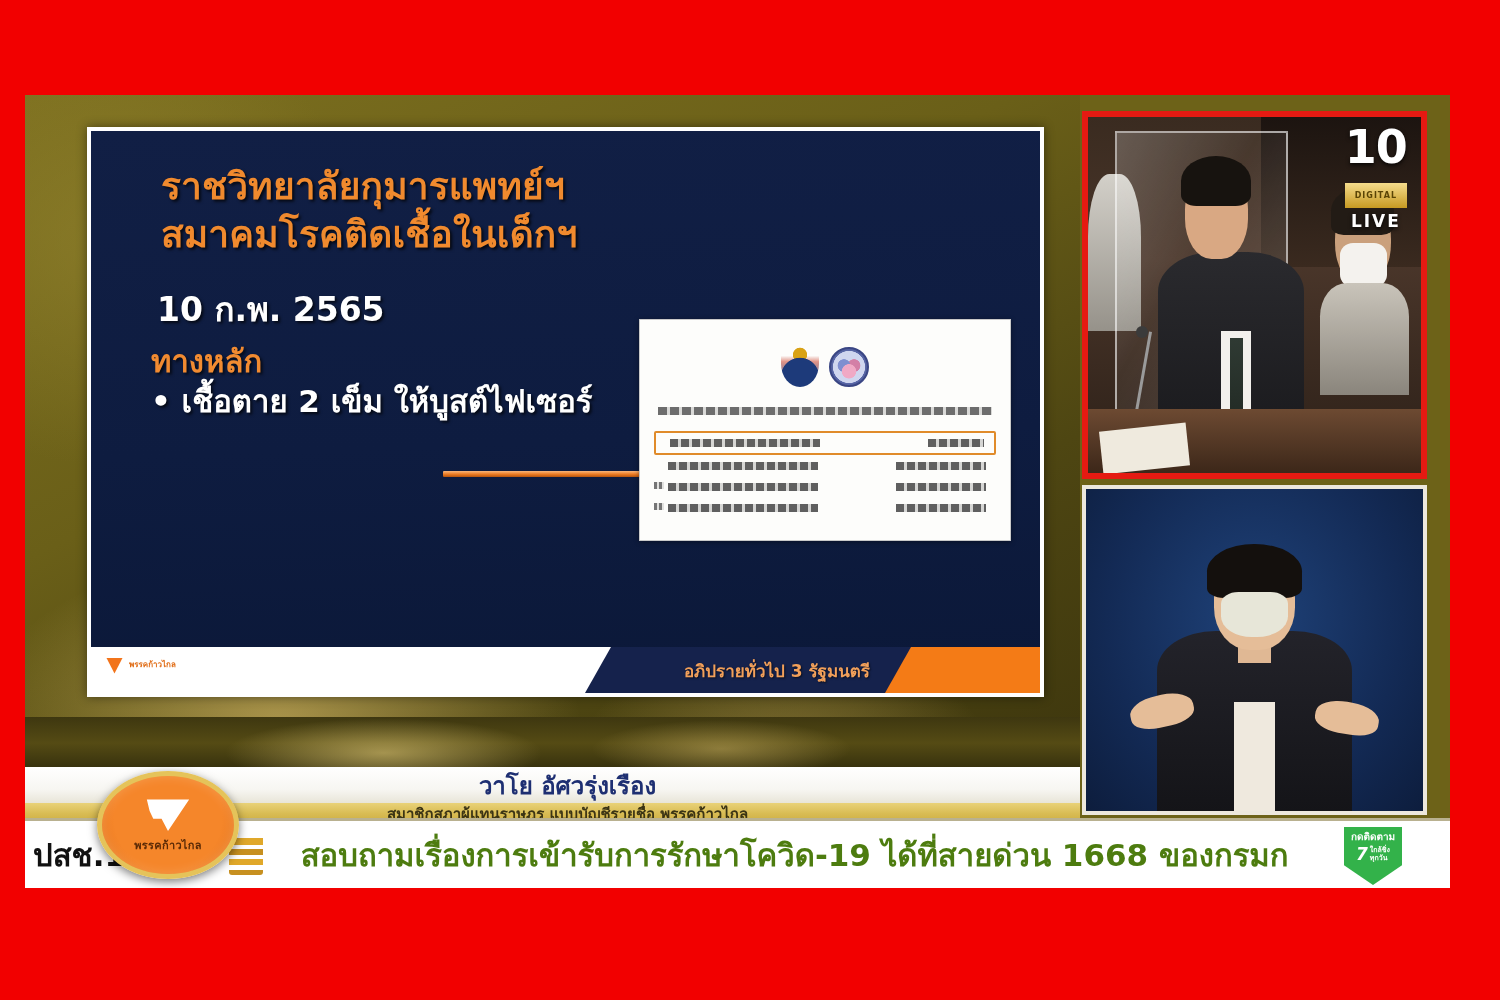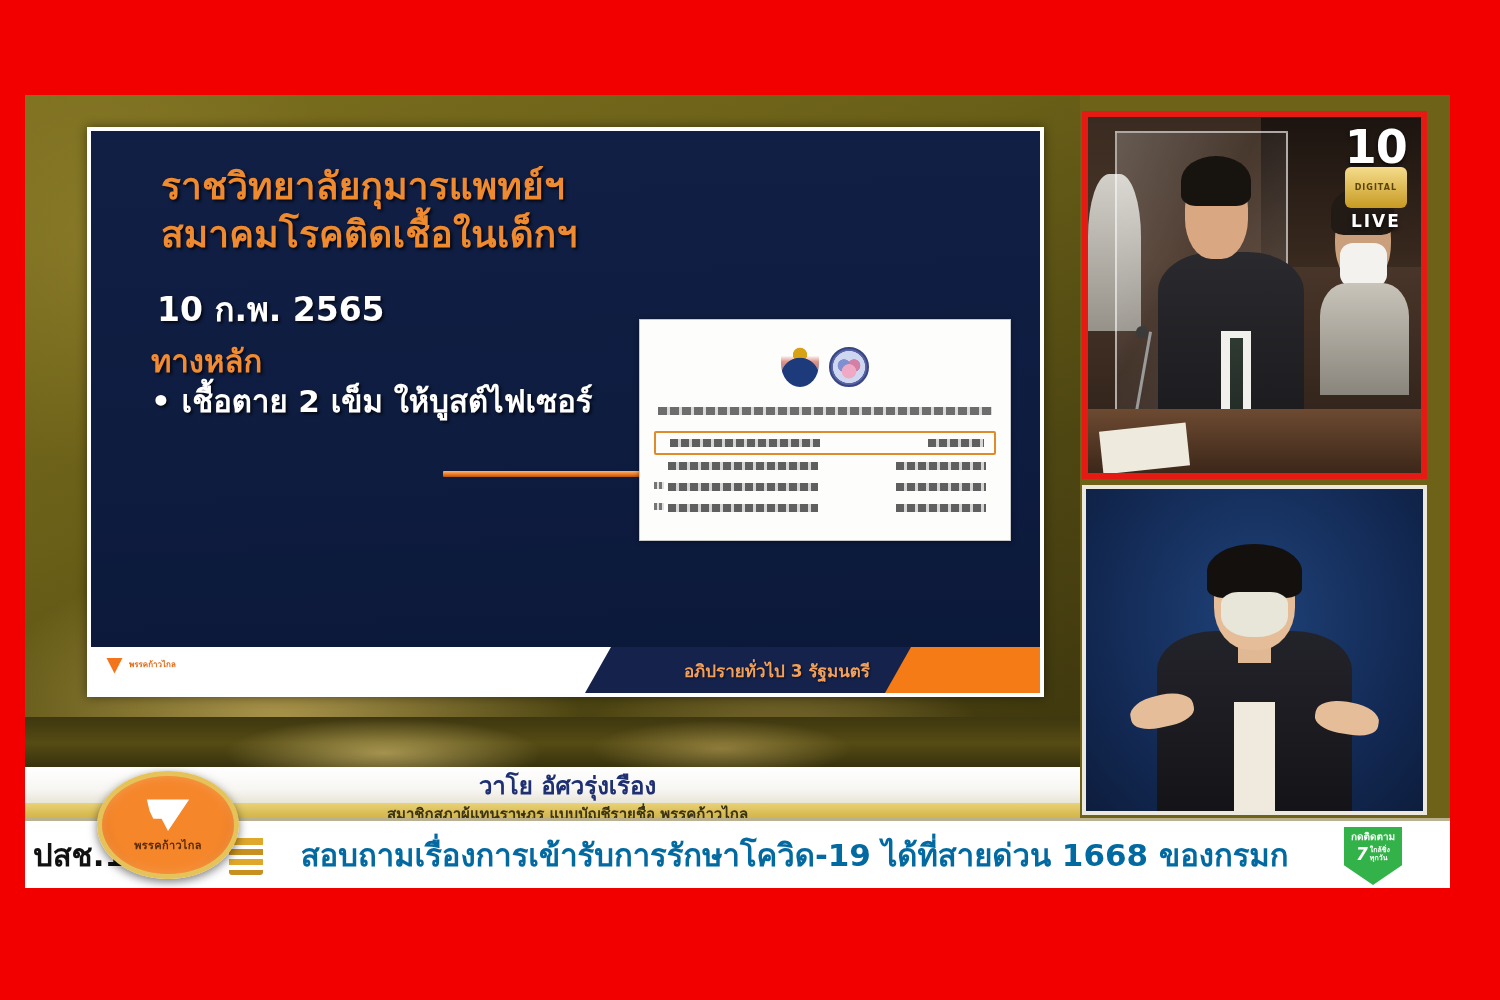--- a/index.html
+++ b/index.html
@@ -381,24 +381,24 @@
     position: absolute; right: 14px; top: 10px;
     display: flex; flex-direction: column; align-items: center;
     z-index: 4;
   }
   .wm .ten {
     font-size: 46px; font-weight: bold; color: #ffffff;
     line-height: .88; letter-spacing: -1px;
     text-shadow: 0 2px 4px rgba(0,0,0,.8);
   }
   .wm .digital {
-    margin-top: 0;
+    margin-top: 16px;
     background: linear-gradient(180deg,#f5dc8c,#c79a22);
     color: #5a4405; font-size: 8px; font-weight: bold;
-    padding: 16px 10px; letter-spacing: 1px; border-radius: 6px;
+    padding: 8px 10px; letter-spacing: 1px; border-radius: 0;
   }
   .wm .live {
     margin-top: 3px; color: #ffffff;
     font-size: 17px; font-weight: bold; letter-spacing: 2px;
     text-shadow: 0 2px 4px rgba(0,0,0,.8);
   }
 
   
   .interp { position: absolute; inset: 0; background: radial-gradient(ellipse at 50% 40%, #1f4279 0%, #132a55 62%, #0d1d3d 100%); }
   .interp .torso {
@@ -451,21 +451,21 @@
   .ticker-sep {
     width: 34px; height: 40px; margin: 0 38px;
     flex: 0 0 auto;
     background:
       linear-gradient(180deg, transparent 0 8%, #e0a82a 8% 24%, transparent 24% 34%,
                       #c79020 34% 50%, transparent 50% 60%,
                       #e0a82a 60% 76%, transparent 76% 88%, #c79020 88% 100%);
     border-radius: 3px;
   }
   .ticker-text {
-    font-size: 31px; font-weight: bold; color: #0369a1;
+    font-size: 31px; font-weight: bold; color: #4d7c0f;
     white-space: nowrap;
   }
   .follow-badge {
     position: absolute; right: 48px; top: 6px;
     width: 58px; height: 58px;
     background: #33b24a;
     clip-path: polygon(0 0, 100% 0, 100% 66%, 50% 100%, 0 66%);
     display: flex; flex-direction: column;
     align-items: center; justify-content: flex-start;
     padding-top: 5px;

